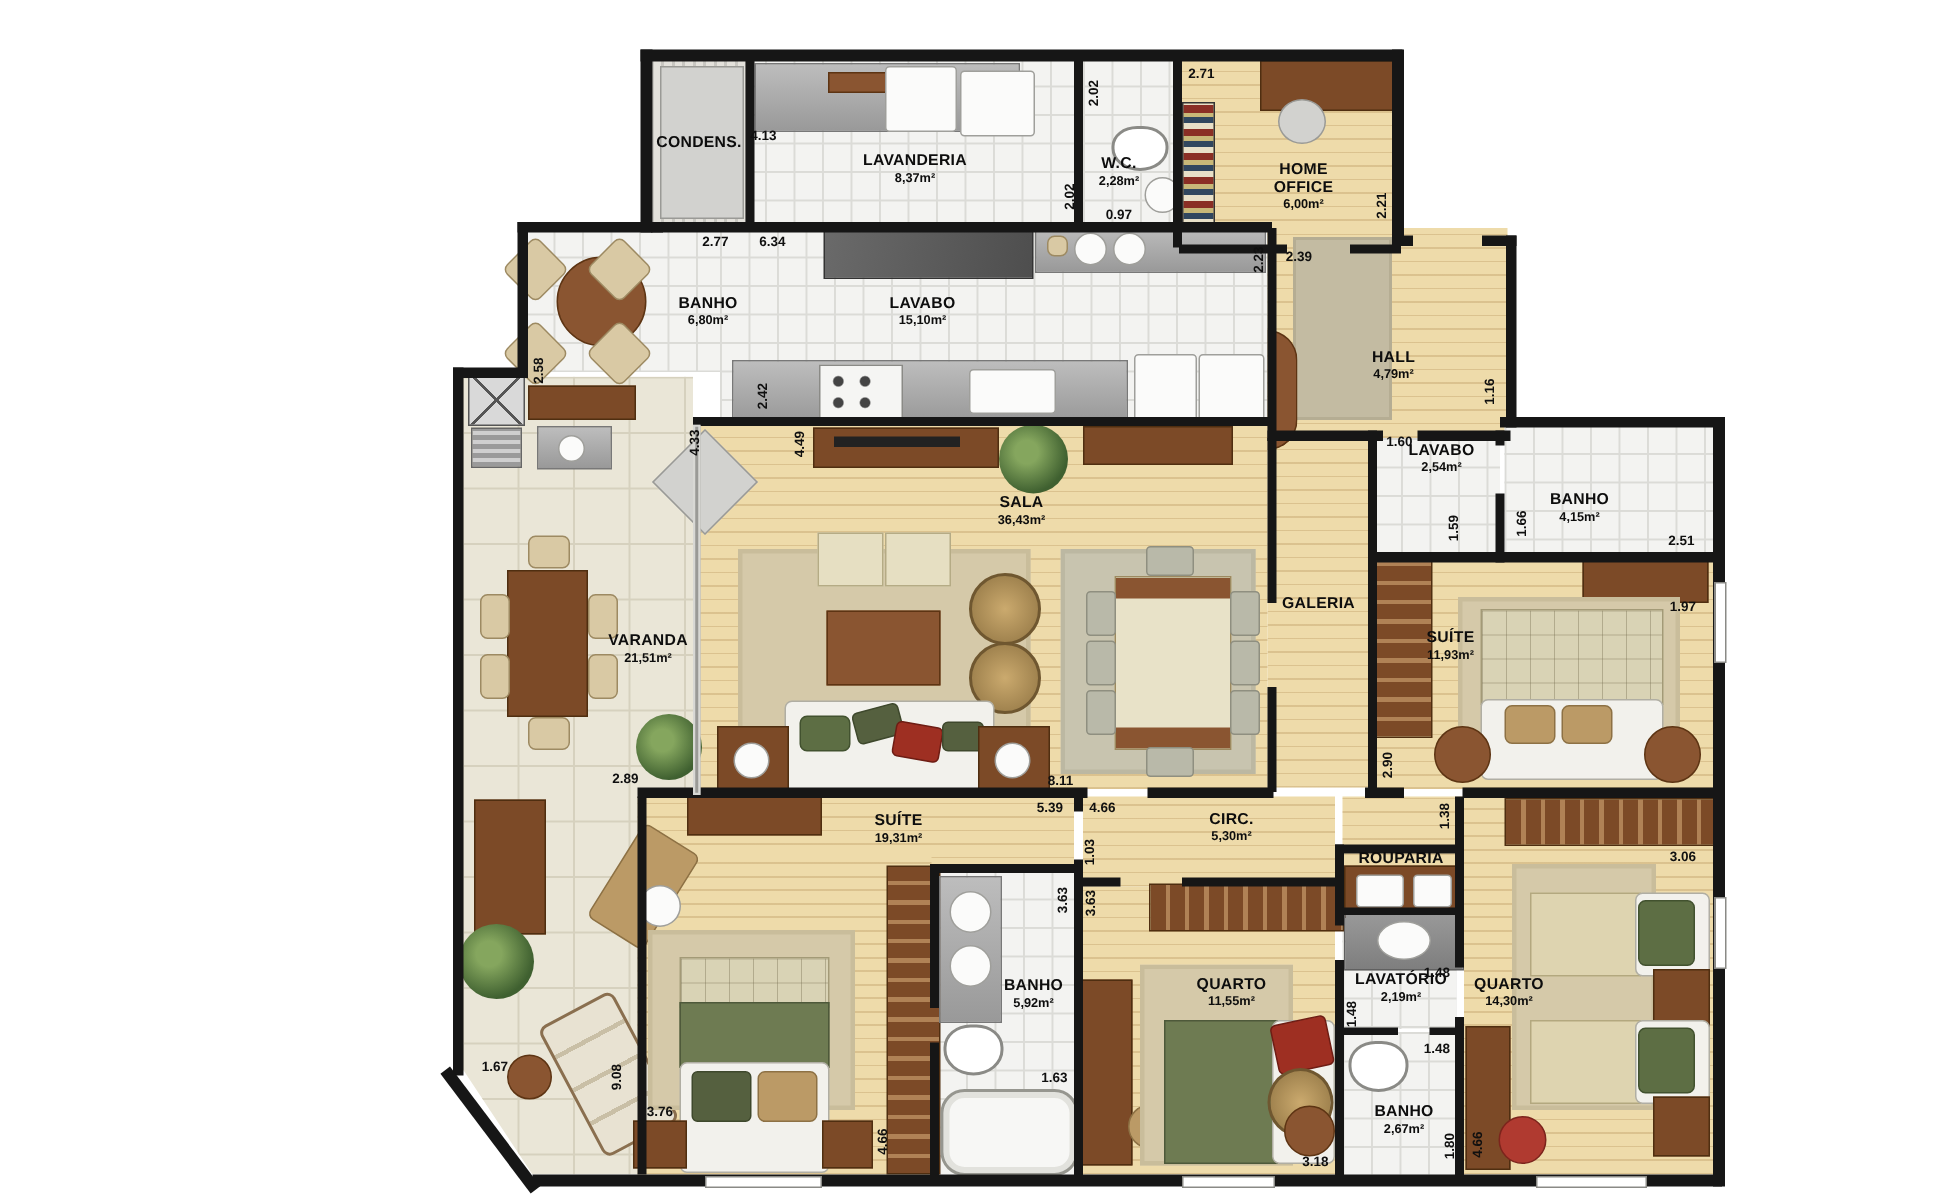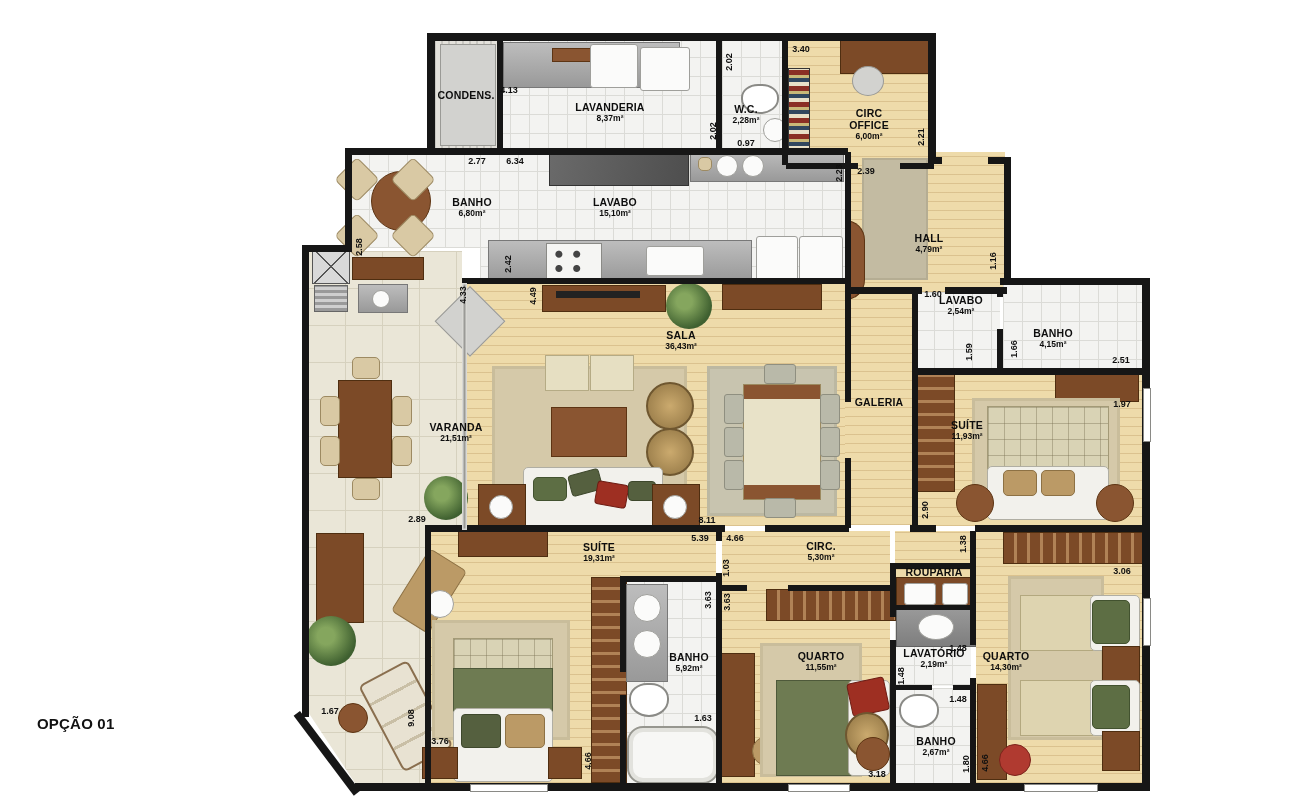--- a/index.html
+++ b/index.html
@@ -288,21 +288,21 @@
       </div>
       <div class="room-label" style="left: 610px; top: 112px;">
         <div class="rn">LAVANDERIA</div>
         <div class="ra">8,37m²</div>
       </div>
       <div class="room-label" style="left: 746px; top: 114px;">
         <div class="rn">W.C.</div>
         <div class="ra">2,28m²</div>
       </div>
       <div class="room-label wrap" style="left: 869px; top: 124px;">
-        <div class="rn">CIRC OFFICE</div>
+        <div class="rn">HOME OFFICE</div>
         <div class="ra">6,00m²</div>
       </div>
       <div class="room-label" style="left: 472px; top: 207px;">
         <div class="rn">BANHO</div>
         <div class="ra">6,80m²</div>
       </div>
       <div class="room-label" style="left: 615px; top: 207px;">
         <div class="rn">LAVABO</div>
         <div class="ra">15,10m²</div>
       </div>
@@ -318,21 +318,21 @@
         <div class="rn">BANHO</div>
         <div class="ra">4,15m²</div>
       </div>
       <div class="room-label" style="left: 681px; top: 340px;">
         <div class="rn">SALA</div>
         <div class="ra">36,43m²</div>
       </div>
       <div class="room-label" style="left: 879px; top: 402px;">
         <div class="rn">GALERIA</div>
       </div>
-      <div class="room-label" style="left: 456px; top: 432px;">
+      <div class="room-label" style="left: 432px; top: 432px;">
         <div class="rn">VARANDA</div>
         <div class="ra">21,51m²</div>
       </div>
       <div class="room-label" style="left: 967px; top: 430px;">
         <div class="rn">SUÍTE</div>
         <div class="ra">11,93m²</div>
       </div>
       <div class="room-label" style="left: 599px; top: 552px;">
         <div class="rn">SUÍTE</div>
         <div class="ra">19,31m²</div>
@@ -361,21 +361,21 @@
         <div class="ra">14,30m²</div>
       </div>
       <div class="room-label" style="left: 936px; top: 746px;">
         <div class="rn">BANHO</div>
         <div class="ra">2,67m²</div>
       </div>
     </div>
   <div>
       <div class="dim" style="left: 509px; top: 90px;">4.13</div>
       <div class="dim v" style="left: 729px; top: 62px;">2.02</div>
-      <div class="dim" style="left: 801px; top: 49px;">3.40</div>
+      <div class="dim" style="left: 801px; top: 49px;">2.71</div>
       <div class="dim v" style="left: 713px; top: 131px;">2.02</div>
       <div class="dim" style="left: 746px; top: 143px;">0.97</div>
       <div class="dim" style="left: 477px; top: 161px;">2.77</div>
       <div class="dim" style="left: 515px; top: 161px;">6.34</div>
       <div class="dim v" style="left: 839px; top: 173px;">2.23</div>
       <div class="dim" style="left: 866px; top: 171px;">2.39</div>
       <div class="dim v" style="left: 921px; top: 137px;">2.21</div>
       <div class="dim v" style="left: 359px; top: 247px;">2.58</div>
       <div class="dim v" style="left: 508px; top: 264px;">2.42</div>
       <div class="dim v" style="left: 993px; top: 261px;">1.16</div>
@@ -402,15 +402,14 @@
       <div class="dim" style="left: 703px; top: 718px;">1.63</div>
       <div class="dim" style="left: 1122px; top: 571px;">3.06</div>
       <div class="dim" style="left: 958px; top: 648px;">1.48</div>
       <div class="dim v" style="left: 901px; top: 676px;">1.48</div>
       <div class="dim" style="left: 958px; top: 699px;">1.48</div>
       <div class="dim v" style="left: 966px; top: 764px;">1.80</div>
       <div class="dim v" style="left: 985px; top: 763px;">4.66</div>
       <div class="dim" style="left: 877px; top: 774px;">3.18</div>
     </div>
   <div class="footer">
-    <div>OPÇÃO 01</div>
   </div>
 </div>
 
 </body></html>

